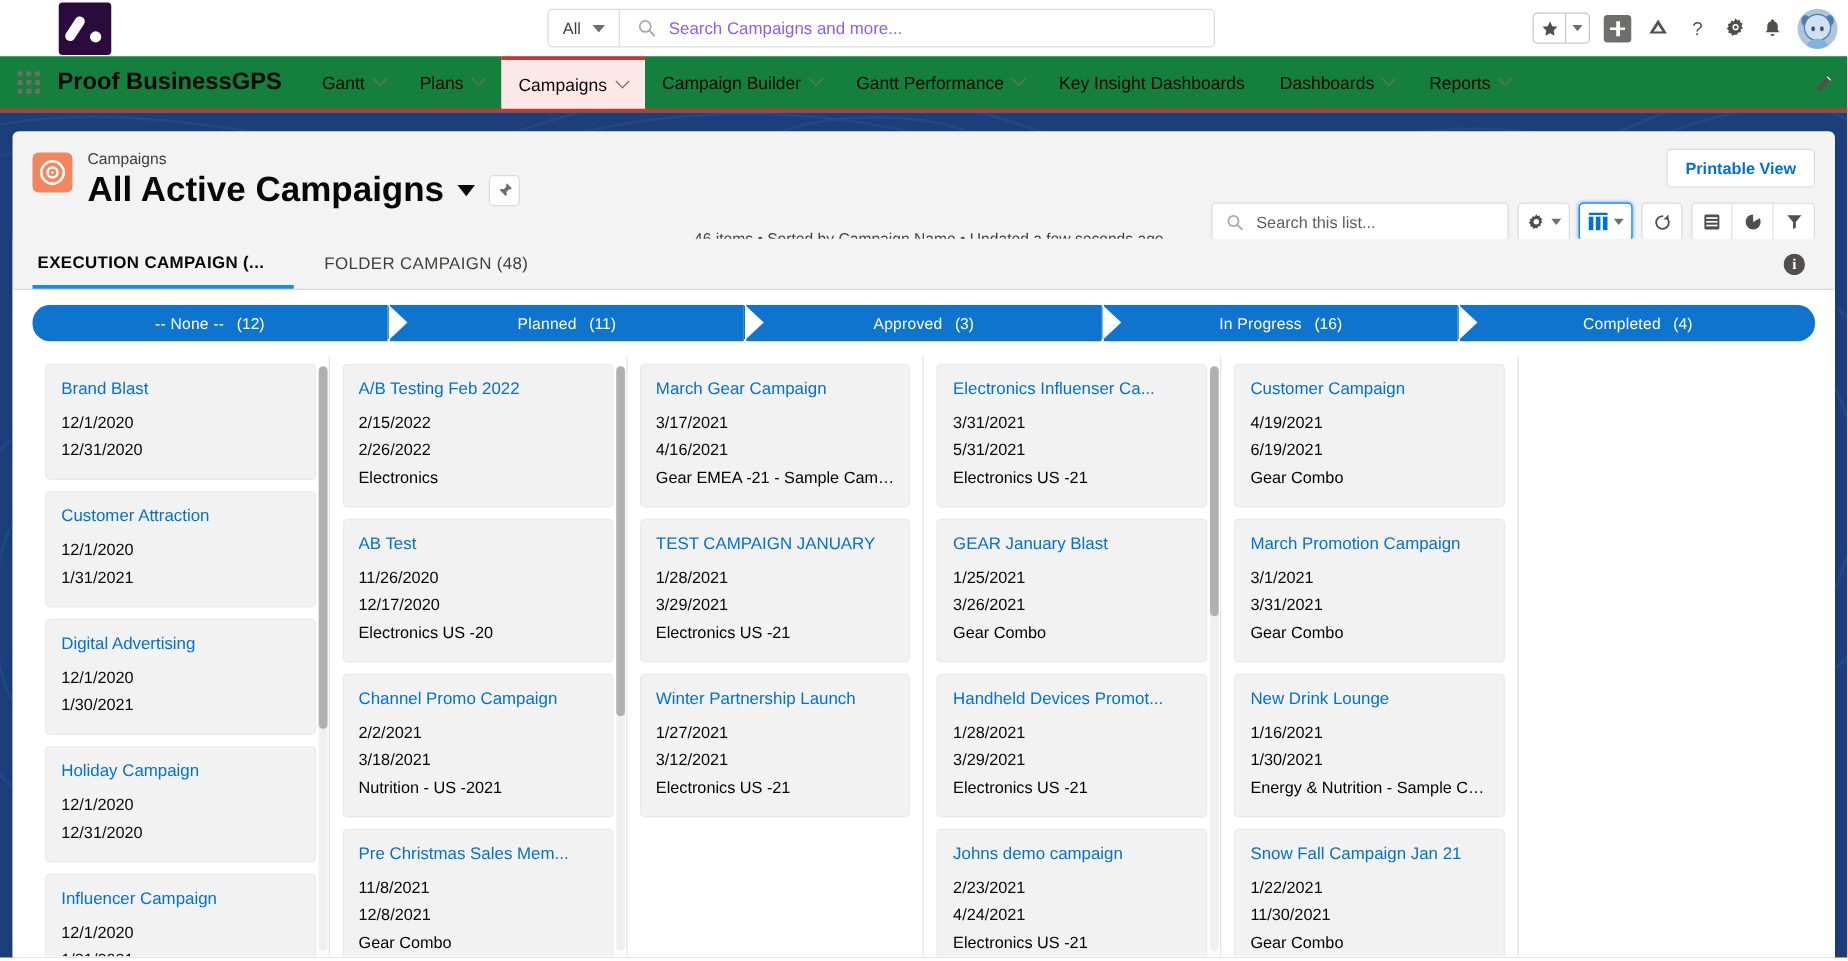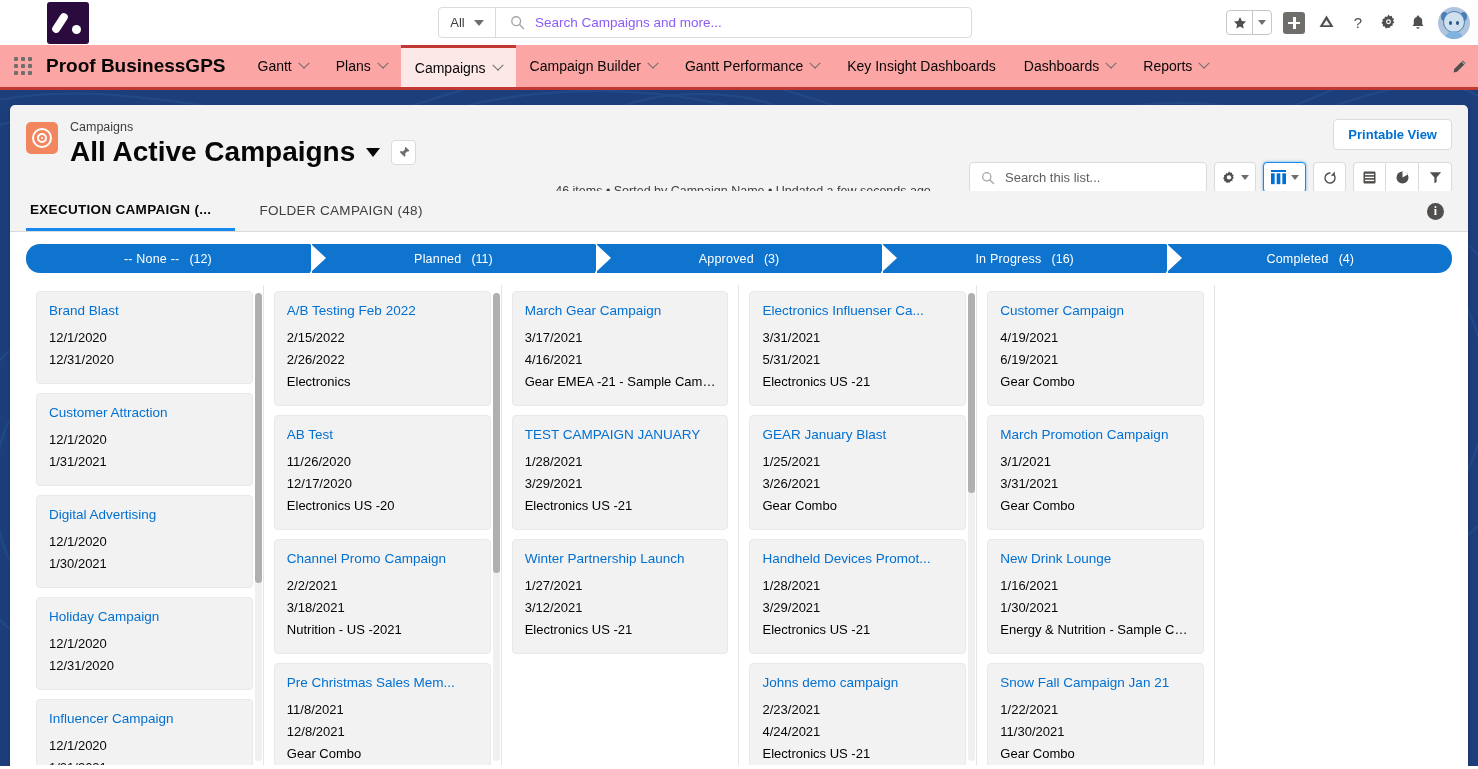--- a/index.html
+++ b/index.html
@@ -152,21 +152,21 @@
   .avatar .body {
     position: absolute; left: 6px; bottom: -6px;
     width: 20px; height: 14px; border-radius: 10px 10px 0 0;
     background: #7fb2dd;
   }
 
   
   .app-nav {
     position: relative;
     height: 45px;
-    background: #fca5a5;
+    background: #15803d;
     display: flex;
     align-items: stretch;
     border-bottom: 3px solid #c23934;
   }
   .waffle {
     width: 46px;
     display: flex; align-items: center; justify-content: center;
     cursor: pointer;
     flex: none;
   }

